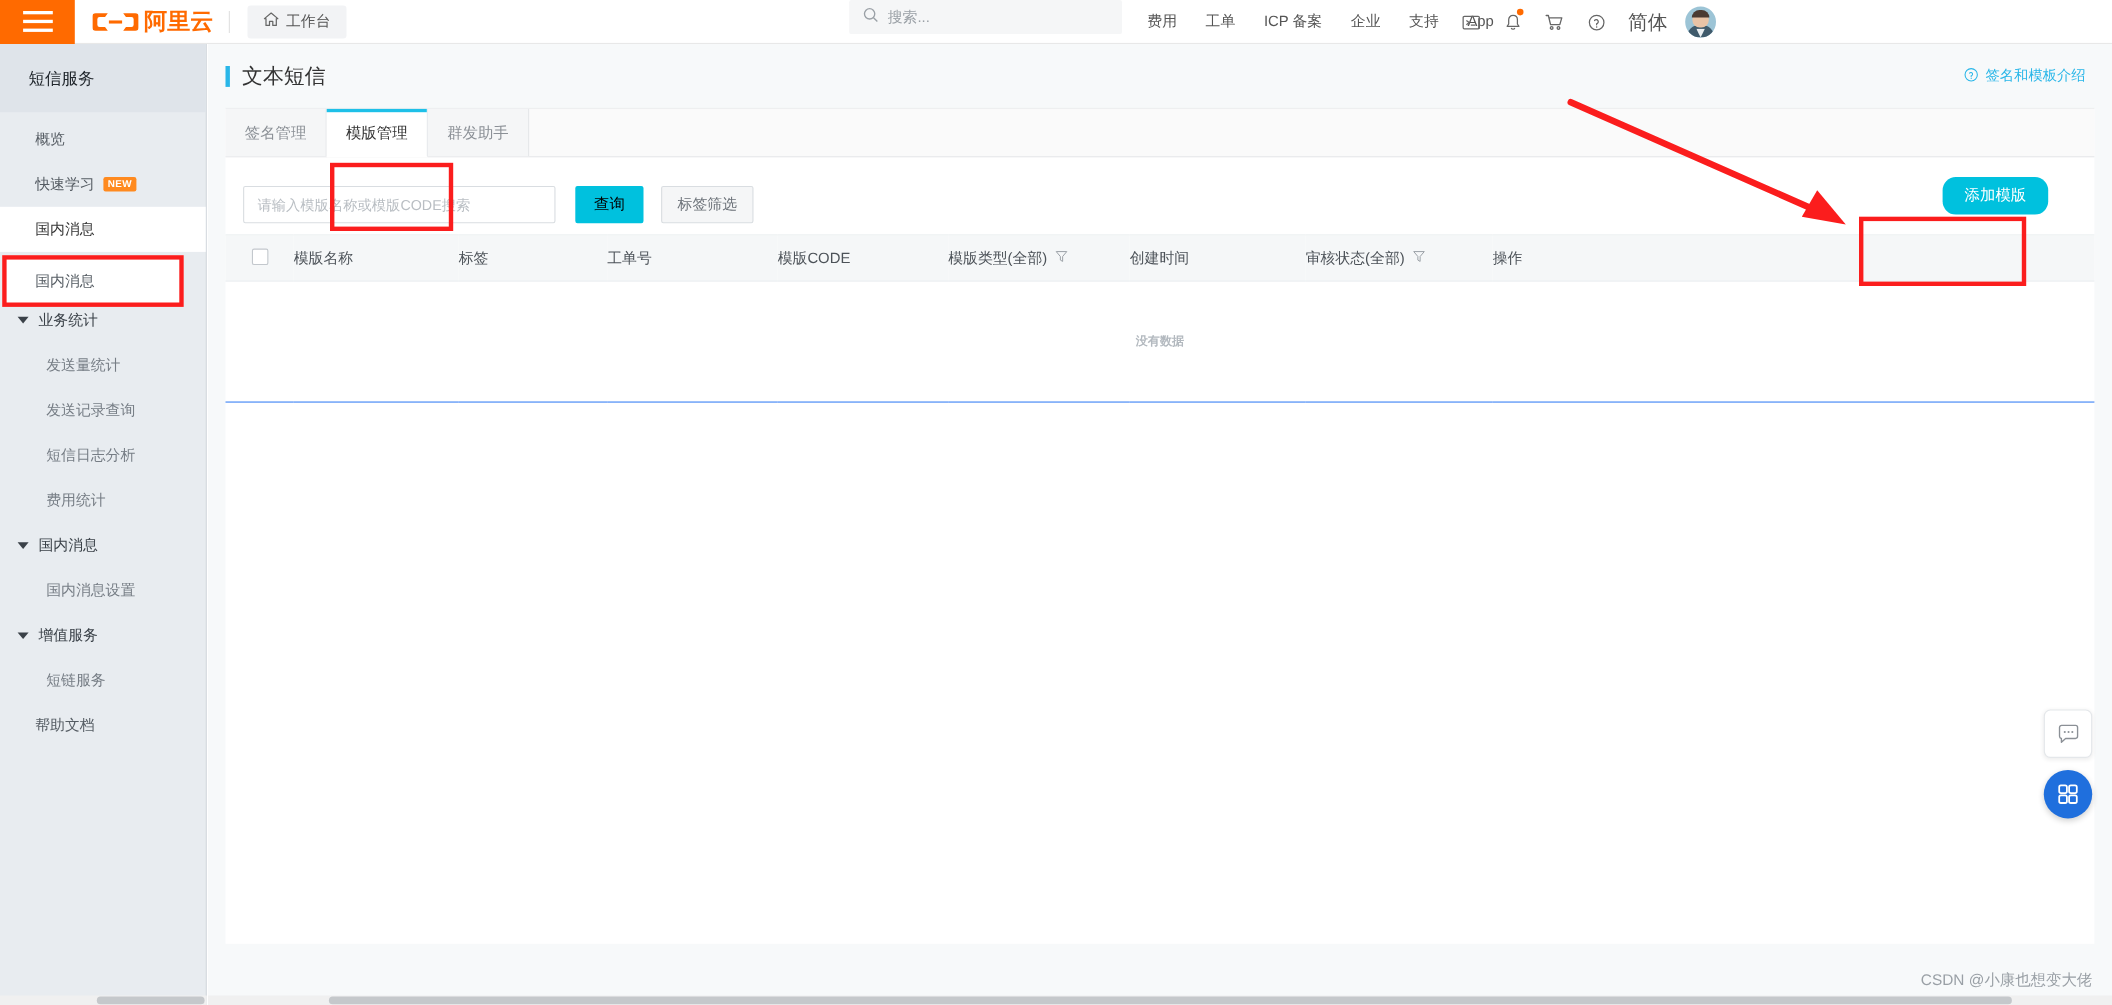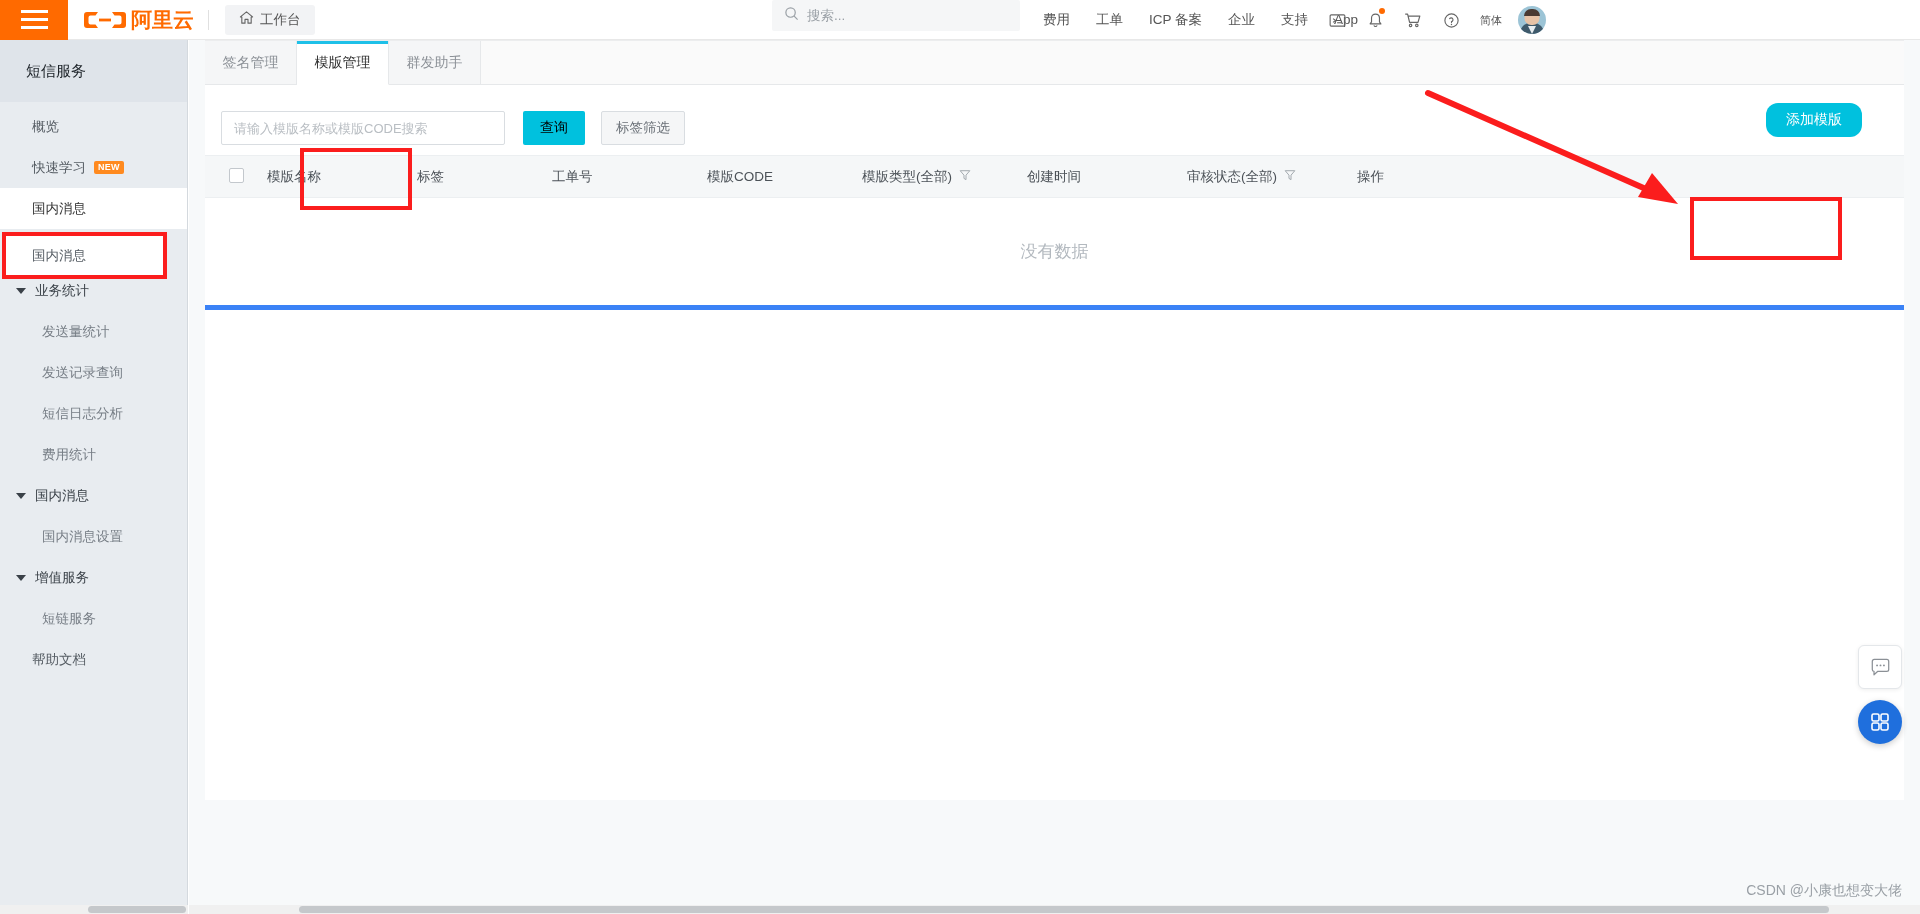--- a/index.html
+++ b/index.html
@@ -58,21 +58,21 @@
   }
   .topicons {
     position: absolute; left: 1318px; top: 0; height: 40px;
     display: flex; align-items: center;
   }
   .topicons .ti {
     width: 38px; height: 40px; display: flex; align-items: center;
     justify-content: center; cursor: pointer; position: relative;
   }
   .topicons .tlabel {
-    font-size: 11px; color: #555; padding: 0 10px; cursor: pointer;
+    font-size: 18px; color: #555; padding: 0 10px; cursor: pointer;
     line-height: 40px;
   }
   .dot-badge {
     position: absolute; top: 8px; right: 9px; width: 6px; height: 6px;
     border-radius: 50%; background: #ff6a00;
   }
   .avatar {
     width: 28px; height: 28px; border-radius: 50%; margin: 0 12px 0 6px;
     background: #9cc4d6; overflow: hidden; position: relative;
     cursor: pointer; flex: none;
@@ -196,22 +196,22 @@
     background: #f5f7f8; height: 42px; font-weight: normal; font-size: 13.5px;
     color: #4c5258; text-align: left; border-top: 1px solid #eceff1;
     border-bottom: 1px solid #eceff1; padding: 0; white-space: nowrap;
   }
   .th-inner { display: flex; align-items: center; gap: 7px; }
   .chk {
     width: 15px; height: 15px; border: 1px solid #c3c8cd; background: #fff;
     border-radius: 2px; display: inline-block; cursor: pointer;
   }
   .empty-row td {
-    height: 110px; text-align: center; color: #b3b9bf; font-size: 17px;
-    border-bottom: 5px solid #3b82f6; vertical-align: middle;
+    height: 110px; text-align: center; color: #b3b9bf; font-size: 11px;
+    border-bottom: 1px solid #3b82f6; vertical-align: middle; font-weight: bold;
   }
 
   
   .float-chat {
     position: absolute; right: 18px; top: 605px; width: 44px; height: 44px;
     background: #fff; border: 1px solid #e4e7ea; border-radius: 6px;
     display: flex; align-items: center; justify-content: center;
     cursor: pointer; box-shadow: 0 1px 4px rgba(0,0,0,.07);
   }
   .float-apps {
@@ -398,20 +398,36 @@
       <span>短链服务</span>
     </div>
     <div class="side-item">
       <span>帮助文档</span>
     </div>
   </div>
 </div>
 
 <div class="main">
 
+  <div class="page-head">
+    <div class="page-title">
+      <span class="title-bar"></span>
+      <span>文本短信</span>
+    </div>
+    <a class="help-link">
+      <span>
+        <svg width="14" height="14" viewBox="0 0 16 16">
+          <circle cx="8" cy="8" r="6.4" fill="none" stroke="#29b6e8" stroke-width="1.1"></circle>
+          <path d="M6.3 6.3 A1.75 1.75 0 1 1 8 9.1 L8 10" fill="none" stroke="#29b6e8" stroke-width="1.1" stroke-linecap="round"></path>
+          <circle cx="8" cy="11.7" r="0.65" fill="#29b6e8"></circle>
+        </svg>
+      </span>
+      <span>签名和模板介绍</span>
+    </a>
+  </div>
 
   <div class="content-card">
 
     <div class="tabs">
       <div class="tab">
         <span>签名管理</span>
       </div>
       <div class="tab active">
         <span>模版管理</span>
       </div>

